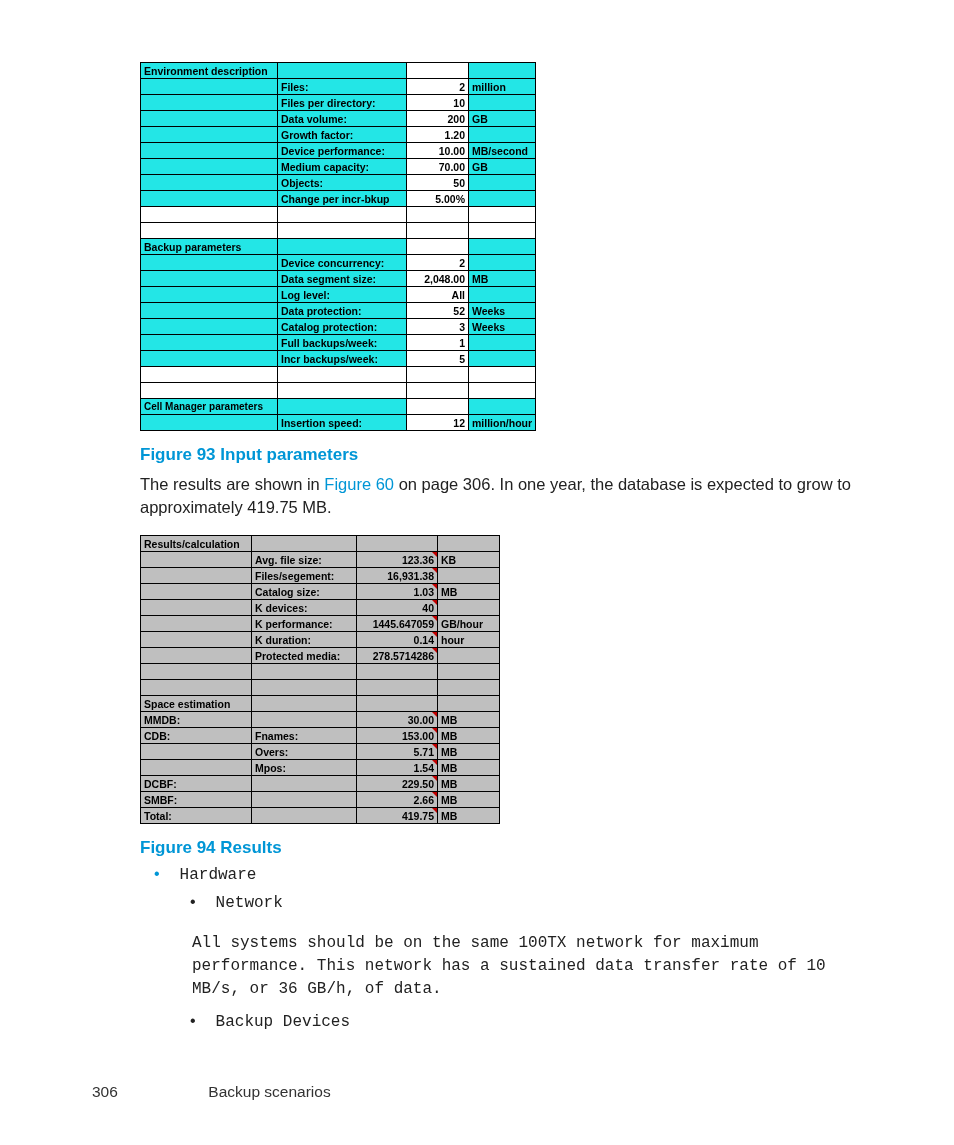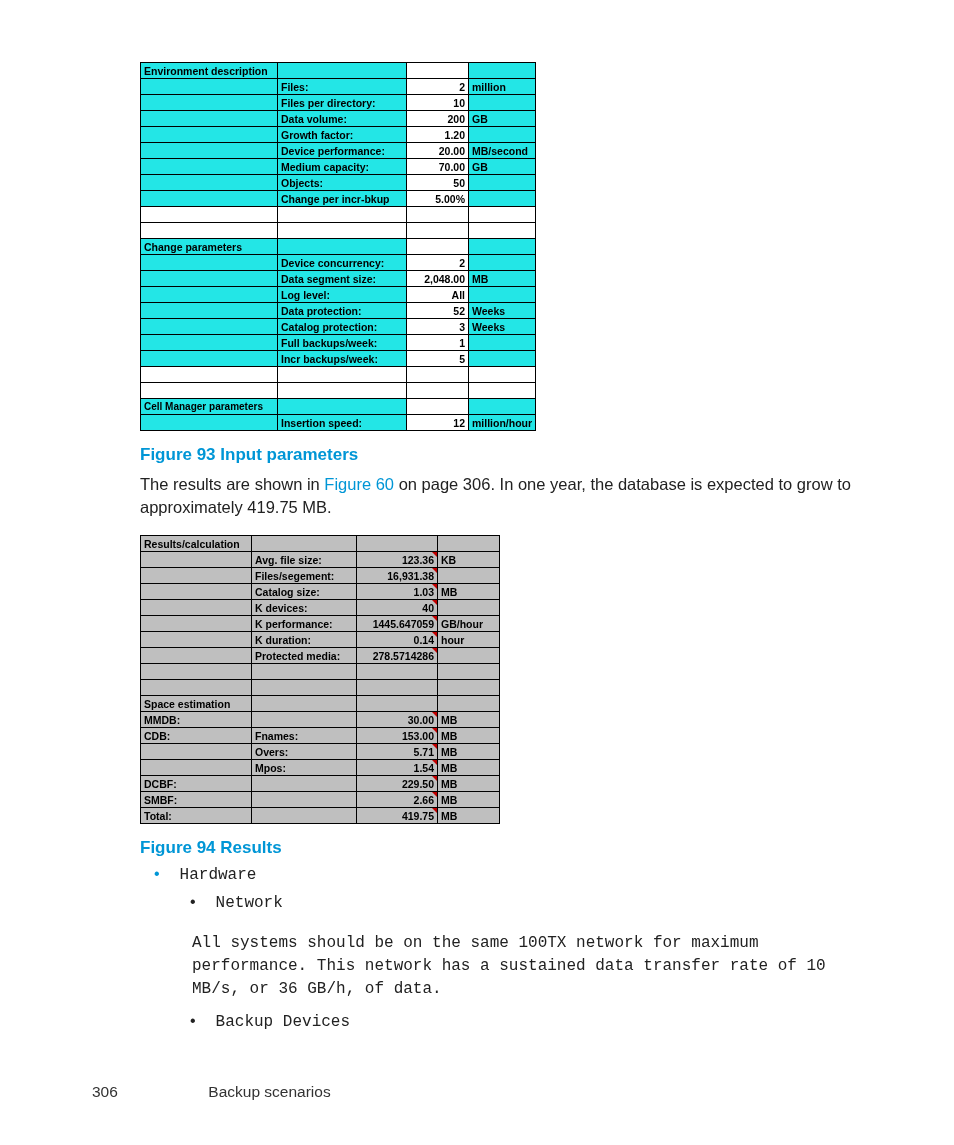--- a/index.html
+++ b/index.html
@@ -136,21 +136,21 @@
         </tr>
     <tr>
           <td class="col-a cy"></td>
           <td class="col-b cy">Growth factor:</td>
           <td class="col-c wh">1.20</td>
           <td class="col-d cy"></td>
         </tr>
     <tr>
           <td class="col-a cy"></td>
           <td class="col-b cy">Device performance:</td>
-          <td class="col-c wh">20.00</td>
+          <td class="col-c wh">10.00</td>
           <td class="col-d cy">MB/second</td>
         </tr>
     <tr>
           <td class="col-a cy"></td>
           <td class="col-b cy">Medium capacity:</td>
           <td class="col-c wh">70.00</td>
           <td class="col-d cy">GB</td>
         </tr>
     <tr>
           <td class="col-a cy"></td>
@@ -172,21 +172,21 @@
           <td class="col-d wh"></td>
         </tr>
     <tr>
           <td class="col-a wh"></td>
           <td class="col-b wh"></td>
           <td class="col-c wh"></td>
           <td class="col-d wh"></td>
         </tr>
 
     <tr>
-      <td class="col-a cy">Change parameters</td>
+      <td class="col-a cy">Backup parameters</td>
       <td class="col-b cy"></td>
           <td class="col-c wh"></td>
           <td class="col-d cy"></td>
     </tr>
     <tr>
           <td class="col-a cy"></td>
           <td class="col-b cy">Device concurrency:</td>
           <td class="col-c wh">2</td>
           <td class="col-d cy"></td>
         </tr>

